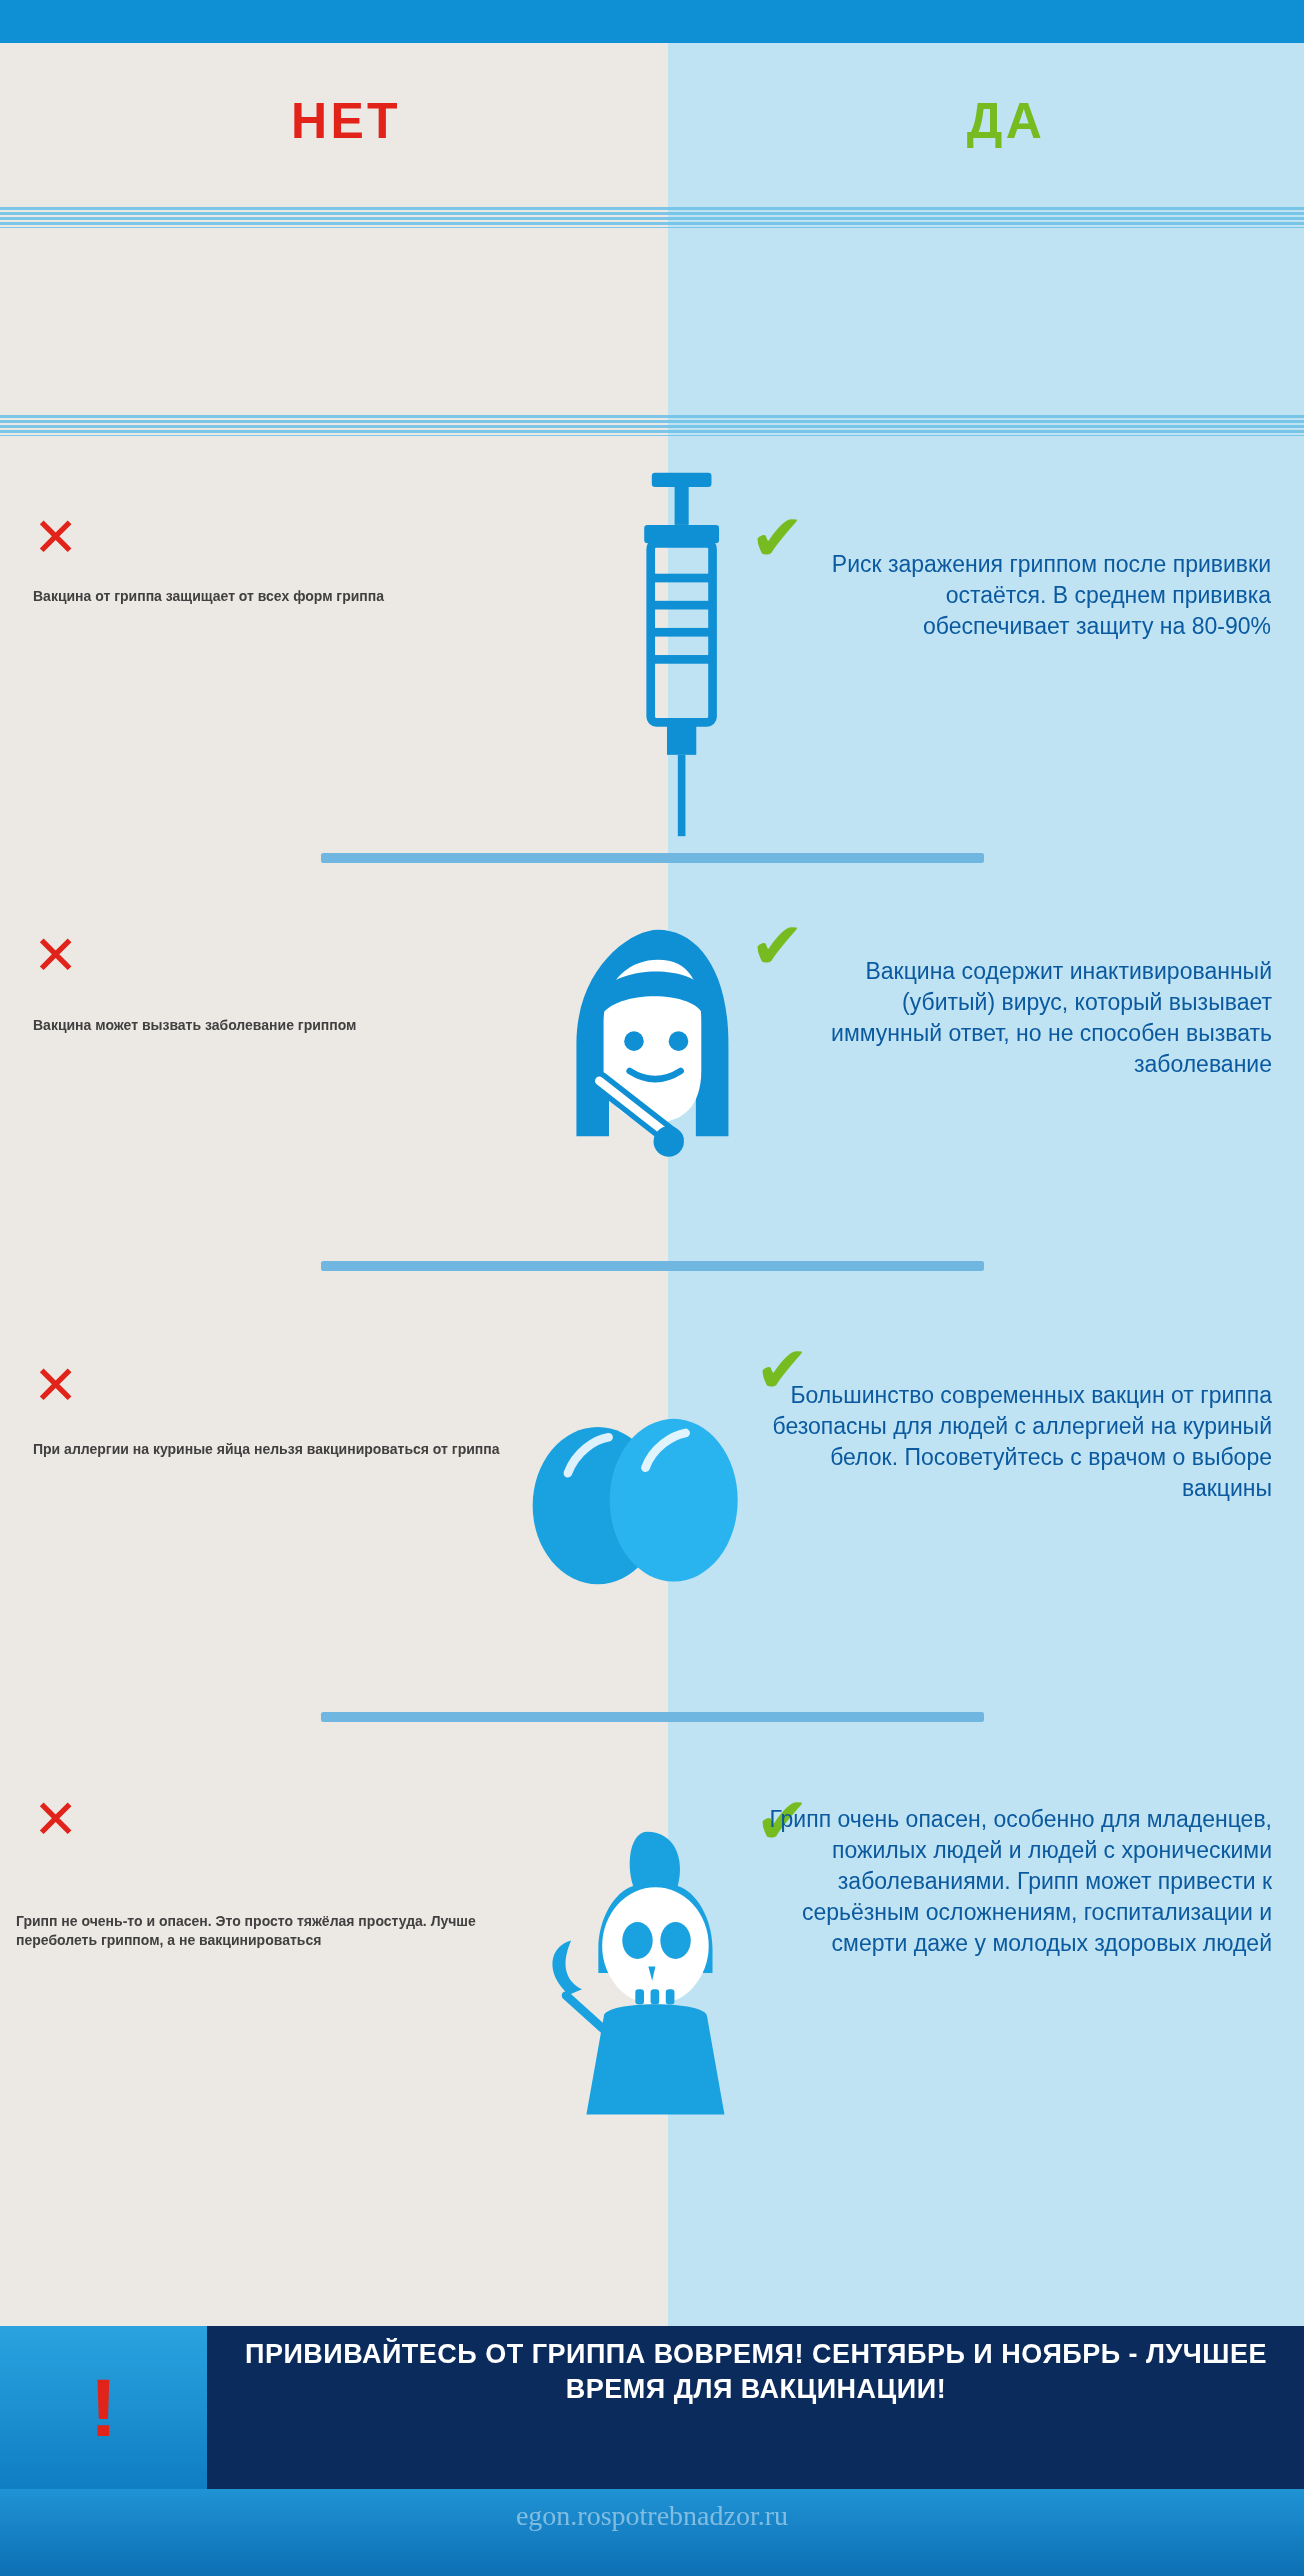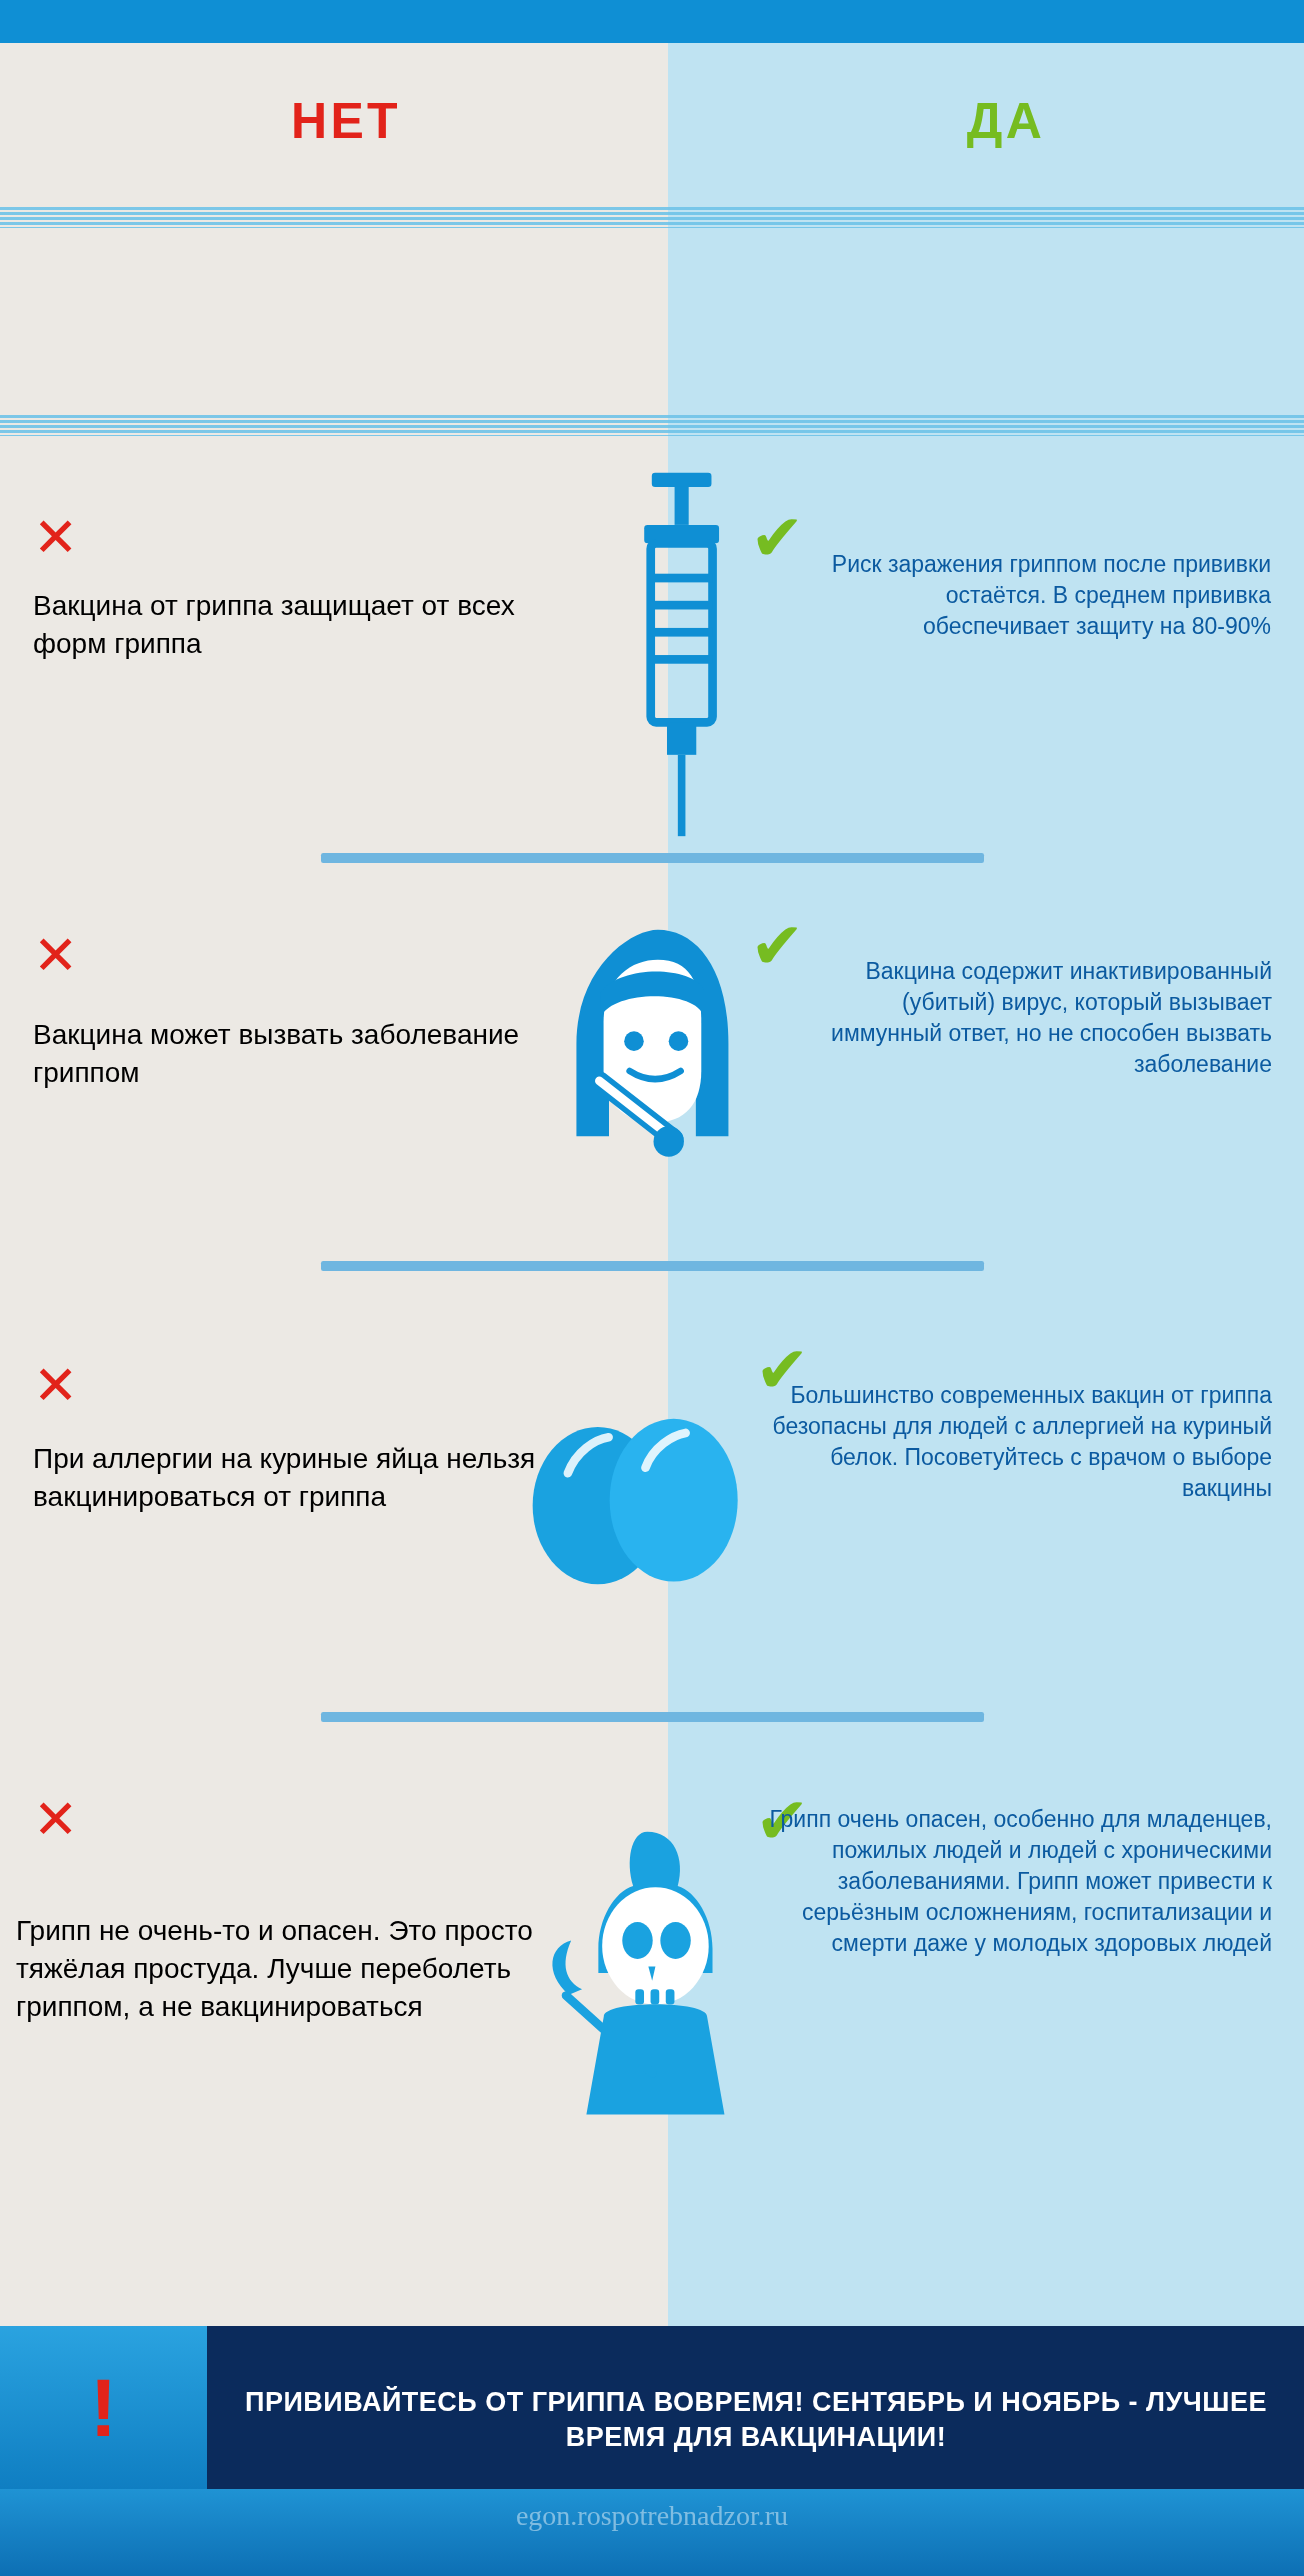--- a/index.html
+++ b/index.html
@@ -58,21 +58,21 @@
     font-size:71px;font-weight:bold;letter-spacing:2.2px;
     color:#cfe9f8;
     text-shadow:3.3px 3.3px 0px #0a63a8;
     white-space:nowrap;
   }
 
   
   .row{position:absolute;left:0;width:1304px;}
   .left-text{
     position:absolute;
-    color:#000000;font-weight:normal;font-size:28px;line-height:1.35;
+    color:#404040;font-weight:bold;font-size:14px;line-height:1.35;
   }
   .right-text{
     position:absolute;
     color:#0b5aa0;font-weight:normal;font-size:23px;line-height:1.35;
     text-align:right;
   }
   .xmark{
     position:absolute;
     color:#e2231a;font-size:54px;font-weight:bold;line-height:1;
     font-family:"DejaVu Sans", sans-serif;
@@ -98,21 +98,21 @@
     background:linear-gradient(180deg,#2aa3e0,#0f7ec2);
   }
   .bang{
     position:absolute;left:0;top:2326px;width:207px;height:163px;
     display:flex;align-items:center;justify-content:center;
     color:#e2231a;font-size:82px;font-weight:bold;line-height:1;
   }
   .bottom-text{
     position:absolute;left:207px;top:2337px;width:1098px;
     color:#ffffff;font-weight:bold;font-size:27px;line-height:1.3;
-    text-align:center;letter-spacing:0.5px;margin-top:48px;
+    text-align:center;letter-spacing:0.5px;
   }
   .footer{
     position:absolute;left:0;top:2489px;width:1304px;height:87px;
     background:linear-gradient(180deg,#1f93d4,#0d6fb4);
   }
   .watermark{
     position:absolute;left:0;top:2500px;width:1304px;
     text-align:center;color:rgba(255,255,255,.45);
     font-size:28px;font-family:"Liberation Serif", serif;
   }

